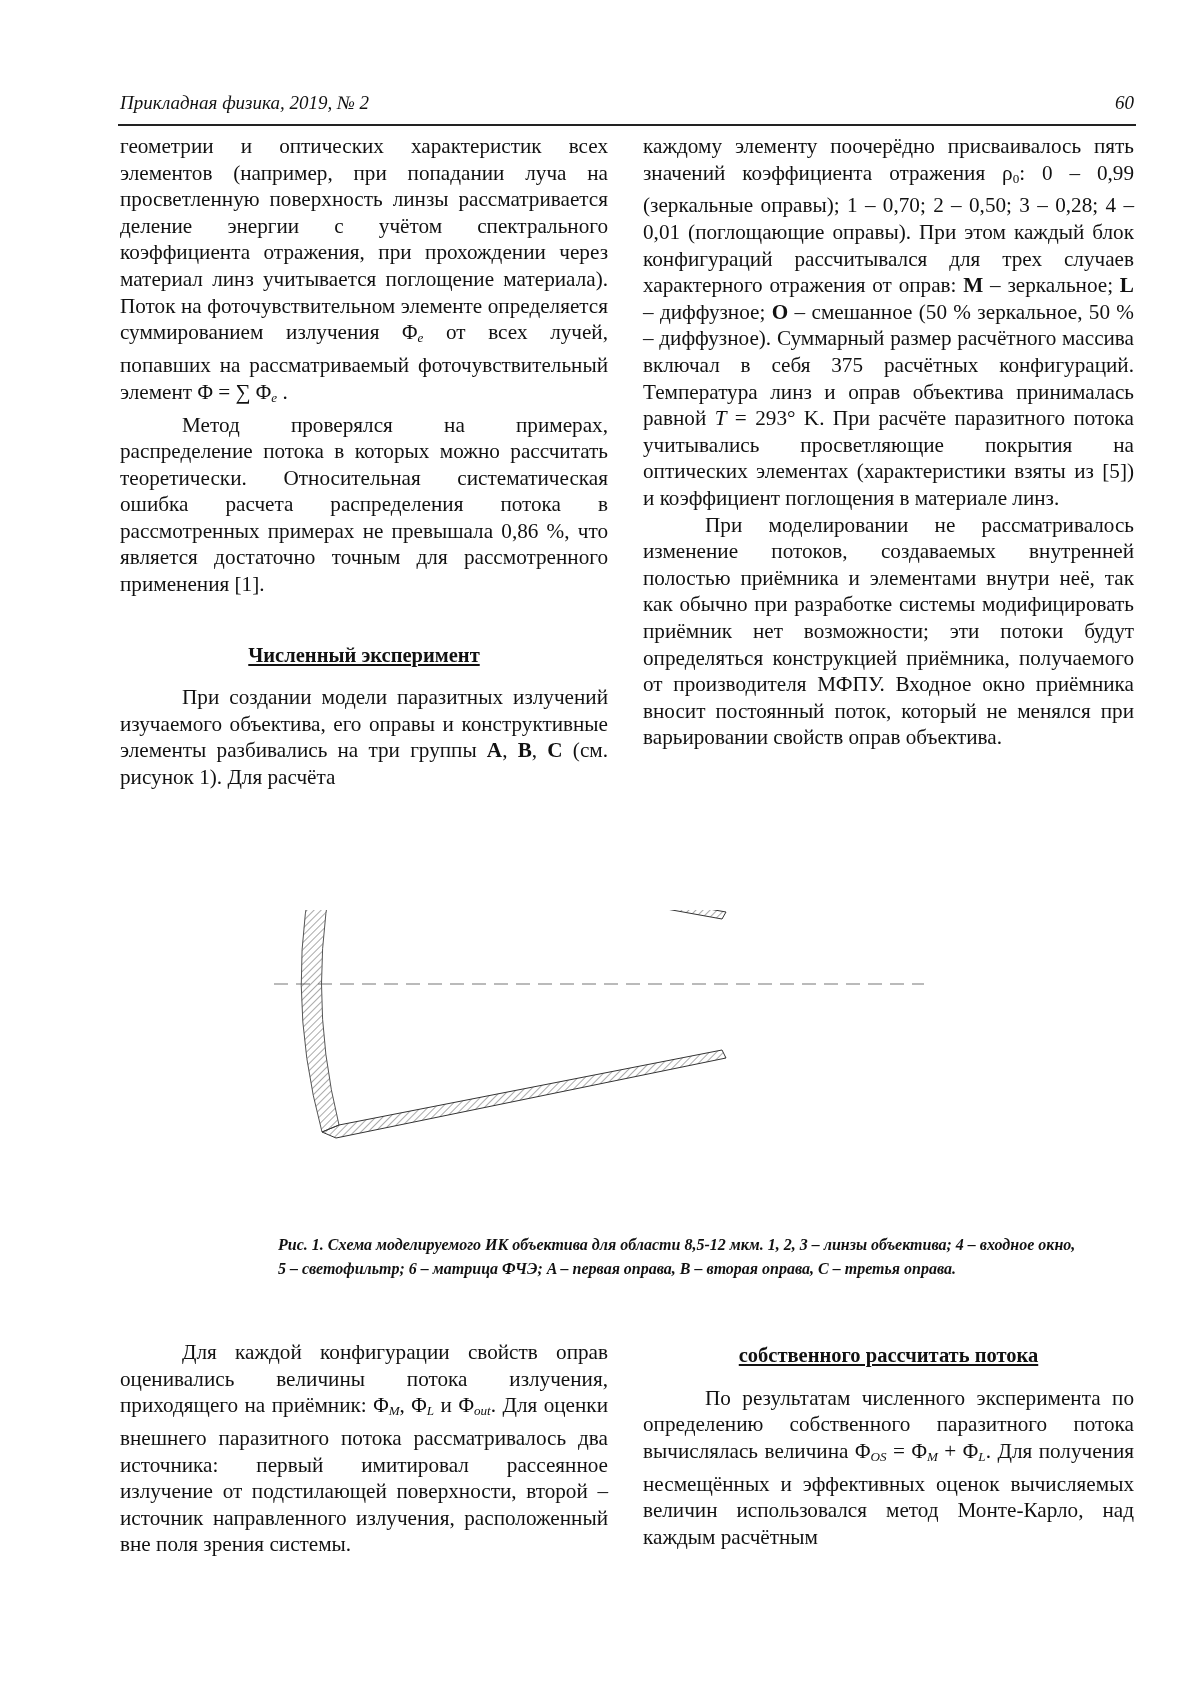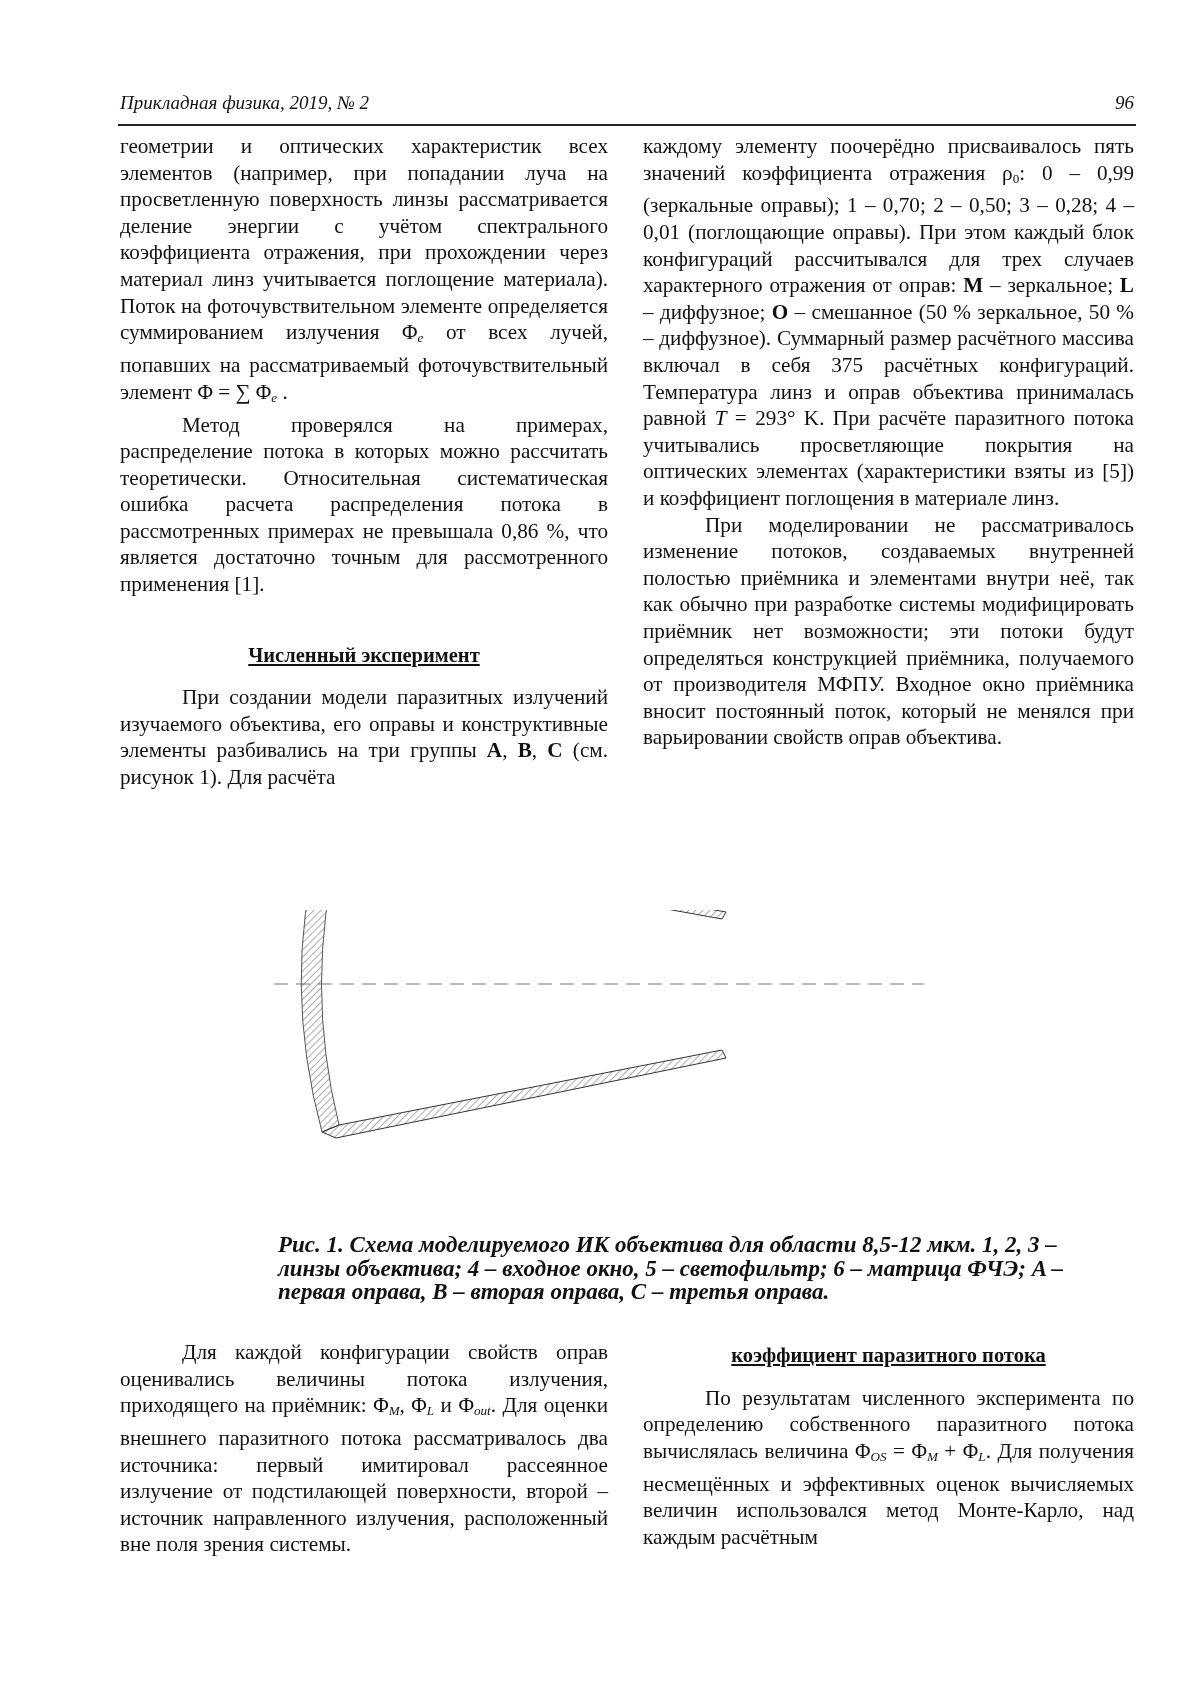--- a/index.html
+++ b/index.html
@@ -11,34 +11,34 @@
   .rule { position: absolute; left: 94px; top: 124px; width: 1018px; height: 0; border-top: 2px solid #222; }
   .col { position: absolute; font-size: 21.2px; line-height: 26.6px; text-align: justify; }
   .col p { margin: 0; }
   .col .ind { text-indent: 62px; }
   .col-left { left: 96px; top: 133px; width: 488px; }
   .col-right { left: 619px; top: 133px; width: 491px; }
   .heading { font-weight: bold; text-align: center; font-size: 20.5px; line-height: 26.6px; text-decoration: underline; }
   .gap-l { height: 44px; }
   .gap-s { height: 16px; }
   .figure { position: absolute; left: 240px; top: 910px; width: 720px; height: 300px; }
-  .caption { position: absolute; left: 254px; top: 1233px; width: 800px; font-style: italic; font-weight: bold; font-size: 23px; line-height: 23.5px; }
+  .caption { position: absolute; left: 254px; top: 1233px; width: 800px; font-style: italic; font-weight: bold; font-size: 16px; line-height: 23.5px; }
   .lower-left { left: 96px; top: 1339px; width: 488px; }
   .lower-right { left: 619px; top: 1342px; width: 491px; }
   sub { font-size: 0.62em; vertical-align: -0.25em; font-style: italic; }
   i.v { font-style: italic; }
 </style>
 </head>
 <body>
 
 <div class="page">
 
   <div class="header">
     <span class="journal">Прикладная физика, 2019, № 2</span>
-    <span class="pageno">96</span>
+    <span class="pageno">60</span>
   </div>
   <div class="rule"></div>
 
   <div class="col col-left">
     <p><span>геометрии и оптических характеристик всех элементов (например, при попадании луча на просветленную поверхность линзы рассматривается деление энергии с учётом спектрального коэффициента отражения, при прохождении через материал линз учитывается поглощение материала). Поток на фоточувствительном элементе определяется суммированием излучения </span><span>Φ</span><sub>e</sub><span> от всех лучей, попавших на рассматриваемый фоточувствительный элемент </span><span>Φ = ∑ Φ</span><sub>e</sub><span> .</span></p>
     <p class="ind">Метод проверялся на примерах, распределение потока в которых можно рассчитать теоретически. Относительная систематическая ошибка расчета распределения потока в рассмотренных примерах не превышала 0,86 %, что является достаточно точным для рассмотренного применения [1].</p>
     <div class="gap-l"></div>
     <div class="heading">Численный эксперимент</div>
     <div class="gap-s"></div>
     <p class="ind"><span>При создании модели паразитных излучений изучаемого объектива, его оправы и конструктивные элементы разбивались на три группы </span><b>A</b><span>, </span><b>B</b><span>, </span><b>C</b><span> (см. рисунок 1). Для расчёта</span></p>
@@ -67,19 +67,19 @@
   </div>
 
   <div class="caption">Рис. 1. Схема моделируемого ИК объектива для области 8,5-12 мкм. 1, 2, 3 – линзы объектива; 4 – входное окно, 5 – светофильтр; 6 – матрица ФЧЭ; A – первая оправа, B – вторая оправа, C – третья оправа.</div>
 
   <div class="col lower-left">
     <p class="ind"><span>Для каждой конфигурации свойств оправ оценивались величины потока излучения, приходящего на приёмник: </span><span>Φ</span><sub>M</sub><span>, </span><span>Φ</span><sub>L</sub><span> и </span><span>Φ</span><sub>out</sub><span>. Для оценки внешнего паразитного потока рассматривалось два источника: первый имитировал рассеянное излучение от подстилающей поверхности, второй – источник направленного излучения, расположенный вне поля зрения системы.</span></p>
   </div>
 
   <div class="col lower-right">
     <div class="heading">
-      <div>коэффициент паразитного потока</div>
+      <div>собственного рассчитать потока</div>
     </div>
     <div class="gap-s"></div>
     <p class="ind"><span>По результатам численного эксперимента по определению собственного паразитного потока вычислялась величина </span><span>Φ</span><sub>OS</sub><span> = </span><span>Φ</span><sub>M</sub><span> + </span><span>Φ</span><sub>L</sub><span>. Для получения несмещённых и эффективных оценок вычисляемых величин использовался метод Монте-Карло, над каждым расчётным</span></p>
   </div>
 
 </div>
 
 </body></html>

